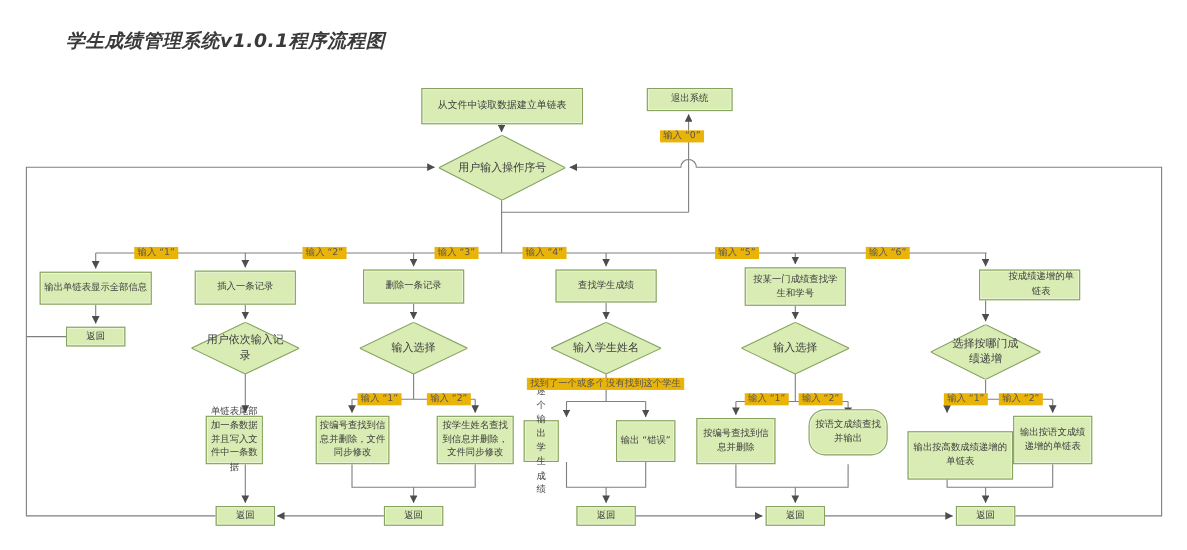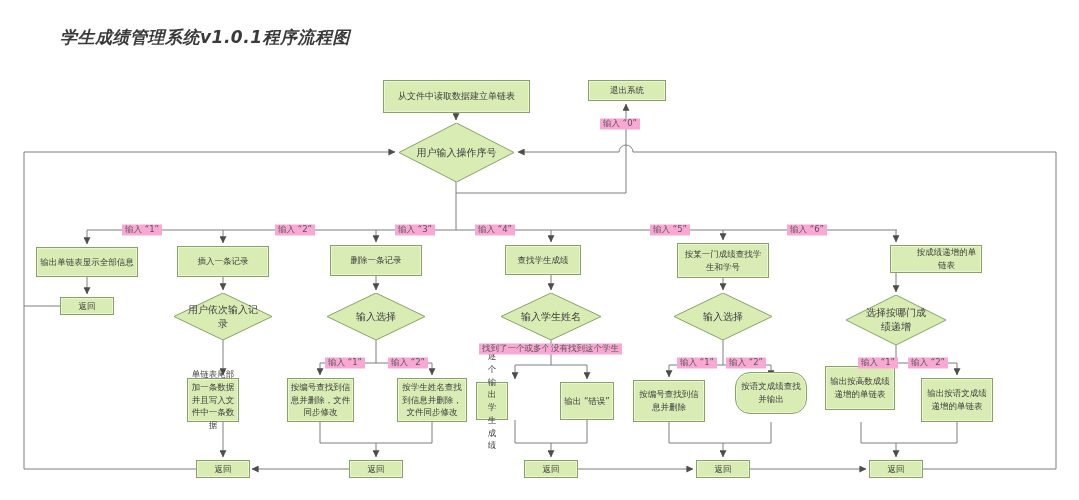--- a/index.html
+++ b/index.html
@@ -25,21 +25,21 @@
   .diamond{position:absolute;}
   .diamond svg{position:absolute;left:0;top:0;width:100%;height:100%;display:block;}
   .dtext{
     position:absolute;left:0;top:0;right:0;bottom:0;
     display:flex;align-items:center;justify-content:center;text-align:center;
     font-size:10px;color:#3d3d3d;line-height:1.4;padding:0 12px;
   }
   .dtext.narrow{padding:0 17px;}
   .elabel{
     position:absolute;transform:translate(-50%,-50%);
-    background:#f9a8d4;color:#555555;font-size:8.5px;white-space:nowrap;
+    background:#eab308;color:#555555;font-size:8.5px;white-space:nowrap;
     padding:0 3px;line-height:1.3;
   }
   #wires{position:absolute;left:0;top:0;}
 </style>
 </head>
 <body>
 
 <svg id="wires" width="1079" height="500" viewBox="0 0 1079 500">
   <defs>
     <marker id="arr" viewBox="0 0 10 10" refX="9.5" refY="5" markerWidth="7" markerHeight="7" orient="auto">
@@ -153,21 +153,21 @@
   </svg>
   <div class="dtext">输入选择</div>
 </div>
 <div class="rect" style="left:287px;top:378px;width:67px;height:44px;padding:1px 1px;">
   <span>按编号查找到信息并删除，文件同步修改</span>
 </div>
 <div class="rect" style="left:397px;top:378px;width:70px;height:44px;padding:1px 1px;">
   <span>按学生姓名查找到信息并删除，文件同步修改</span>
 </div>
 
-<div class="rect" style="left:505px;top:245px;width:76px;height:30px;">
+<div class="rect" style="left:505px;top:245px;width:92px;height:30px;">
   <span>查找学生成绩</span>
 </div>
 <div class="diamond" style="left:501px;top:293px;width:100px;height:47px;">
   <svg viewBox="0 0 100 47">
     <polygon points="50,0 100,23.5 50,47 0,23.5" fill="#d9ecb4" stroke="#86a360"></polygon>
   </svg>
   <div class="dtext">输入学生姓名</div>
 </div>
 <div class="rect p8" style="left:476px;top:382px;width:32px;height:38px;">
   <span>逐个输出学生成绩</span>
@@ -194,21 +194,21 @@
 
 <div class="rect" style="left:890px;top:245px;width:92px;height:28px;padding-left:24px;">
   <span>按成绩递增的单链表</span>
 </div>
 <div class="diamond" style="left:846px;top:295px;width:100px;height:50px;">
   <svg viewBox="0 0 100 50">
     <polygon points="50,0 100,25 50,50 0,25" fill="#d9ecb4" stroke="#86a360"></polygon>
   </svg>
   <div class="dtext narrow">选择按哪门成绩递增</div>
 </div>
-<div class="rect" style="left:825px;top:366px;width:70px;height:44px;">
+<div class="rect" style="left:825px;top:392px;width:96px;height:44px;">
   <span>输出按高数成绩递增的单链表</span>
 </div>
 <div class="rect" style="left:921px;top:378px;width:72px;height:44px;">
   <span>输出按语文成绩递增的单链表</span>
 </div>
 
 <div class="rect" style="left:196px;top:460px;width:54px;height:18px;">
   <span>返回</span>
 </div>
 <div class="rect" style="left:349px;top:460px;width:54px;height:18px;">

